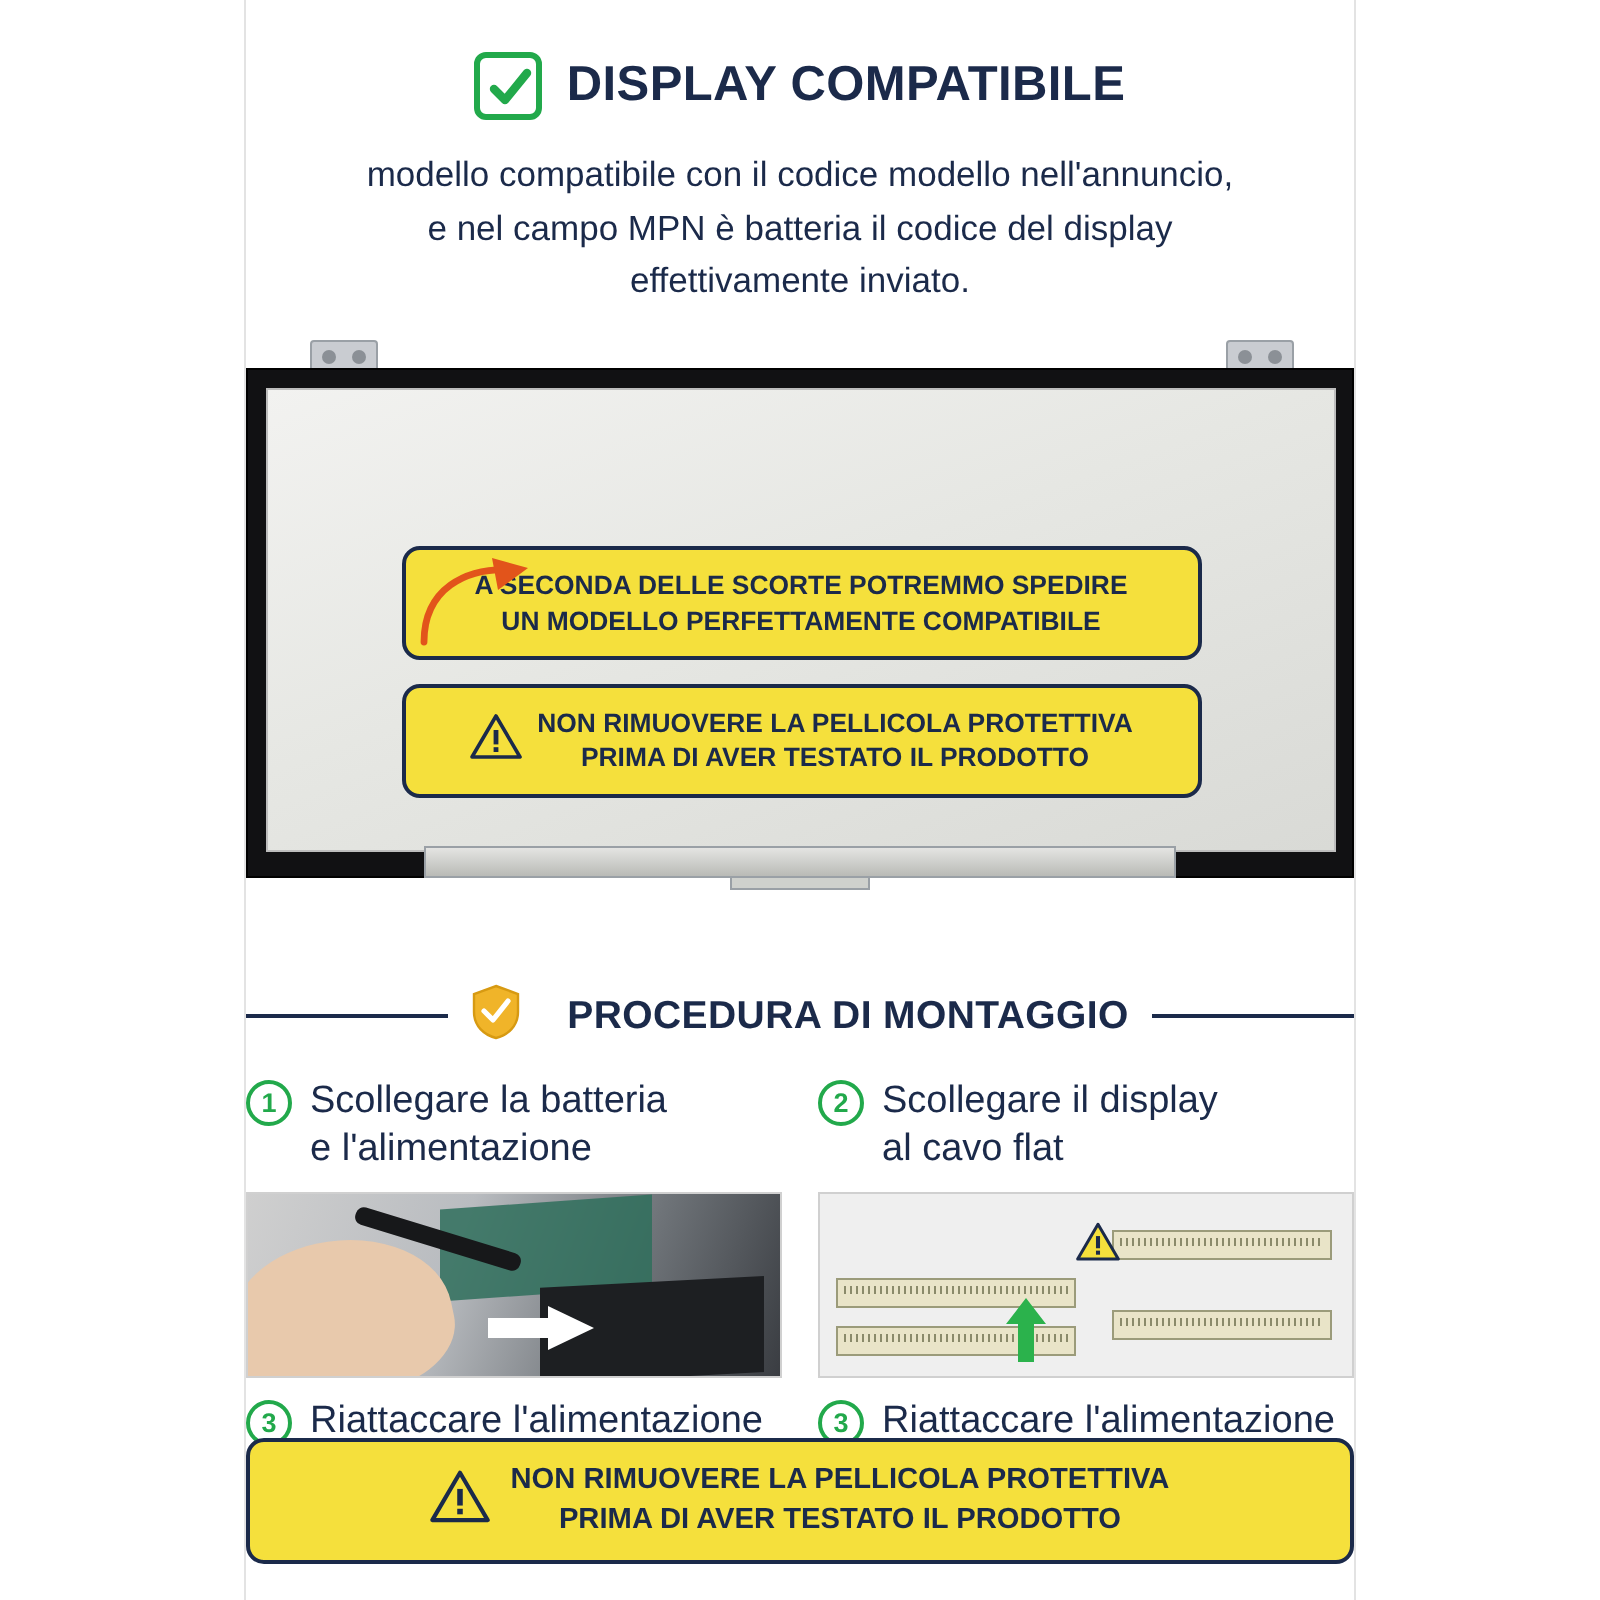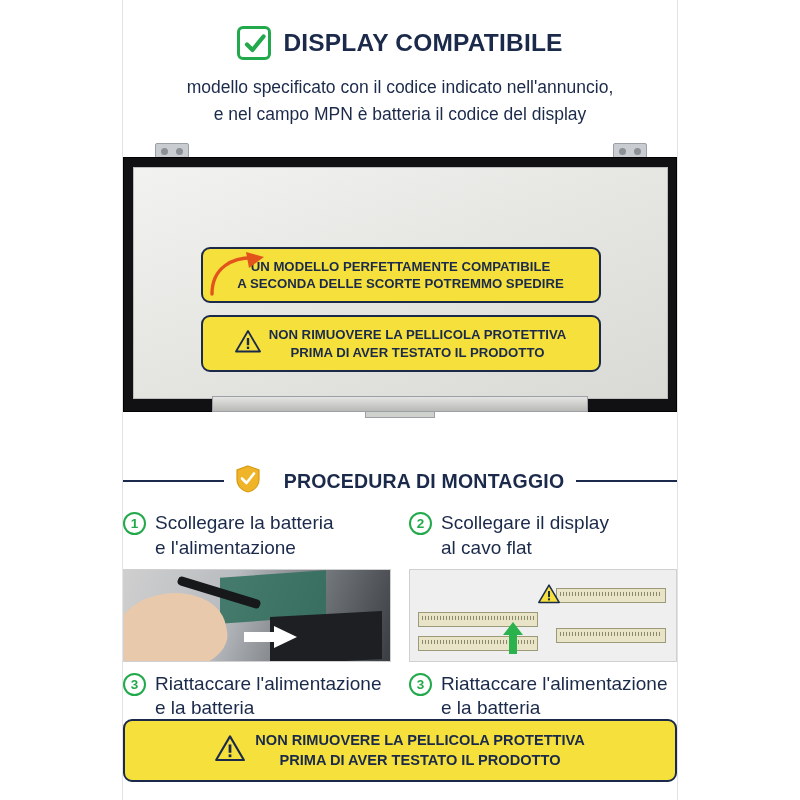--- a/index.html
+++ b/index.html
@@ -354,41 +354,42 @@
     <div class="header">
       <span class="check-badge">
         <svg width="24" height="24" viewBox="0 0 24 24">
           <path d="M4 12.5 L9.5 18 L20.5 4.5" fill="none" stroke="#22a94b" stroke-width="4.2" stroke-linecap="round" stroke-linejoin="round"></path>
         </svg>
       </span>
       <div class="header-title">DISPLAY COMPATIBILE</div>
     </div>
 
     <div class="intro">
-      <div>modello specificato con il codice indicato nell'annuncio,</div>
+      <div>modello compatibile con il codice modello nell'annuncio,</div>
       <div>e nel campo MPN è batteria il codice del display</div>
+      <div>effettivamente inviato.</div>
     </div>
 
     <div class="screen-wrap">
       <div class="bracket left"></div>
       <div class="bracket right"></div>
 
       <div class="panel">
         <div class="panel-inner">
 
           <span class="arrow-curve">
             <svg width="66" height="46" viewBox="0 0 66 46">
               <path d="M6 44 C6 18, 26 6, 52 8" fill="none" stroke="#e2541b" stroke-width="3.4" stroke-linecap="round"></path>
               <path d="M40 2 L58 7 L43 18 Z" fill="#e2541b"></path>
             </svg>
           </span>
 
           <div class="yellow-box first">
+            <div>A SECONDA DELLE SCORTE POTREMMO SPEDIRE</div>
             <div>UN MODELLO PERFETTAMENTE COMPATIBILE</div>
-            <div>A SECONDA DELLE SCORTE POTREMMO SPEDIRE</div>
           </div>
 
           <div class="yellow-box">
             <div class="warn-row">
               <span class="tri">
                 <svg width="26" height="23" viewBox="0 0 26 23">
                   <path d="M13 1 L25 21.5 L1 21.5 Z" fill="#f5e03c" stroke="#1b2a4a" stroke-width="1.8" stroke-linejoin="round"></path>
                   <rect x="11.8" y="8" width="2.4" height="7.2" fill="#1b2a4a"></rect>
                   <rect x="11.8" y="16.6" width="2.4" height="2.4" fill="#1b2a4a"></rect>
                 </svg>

